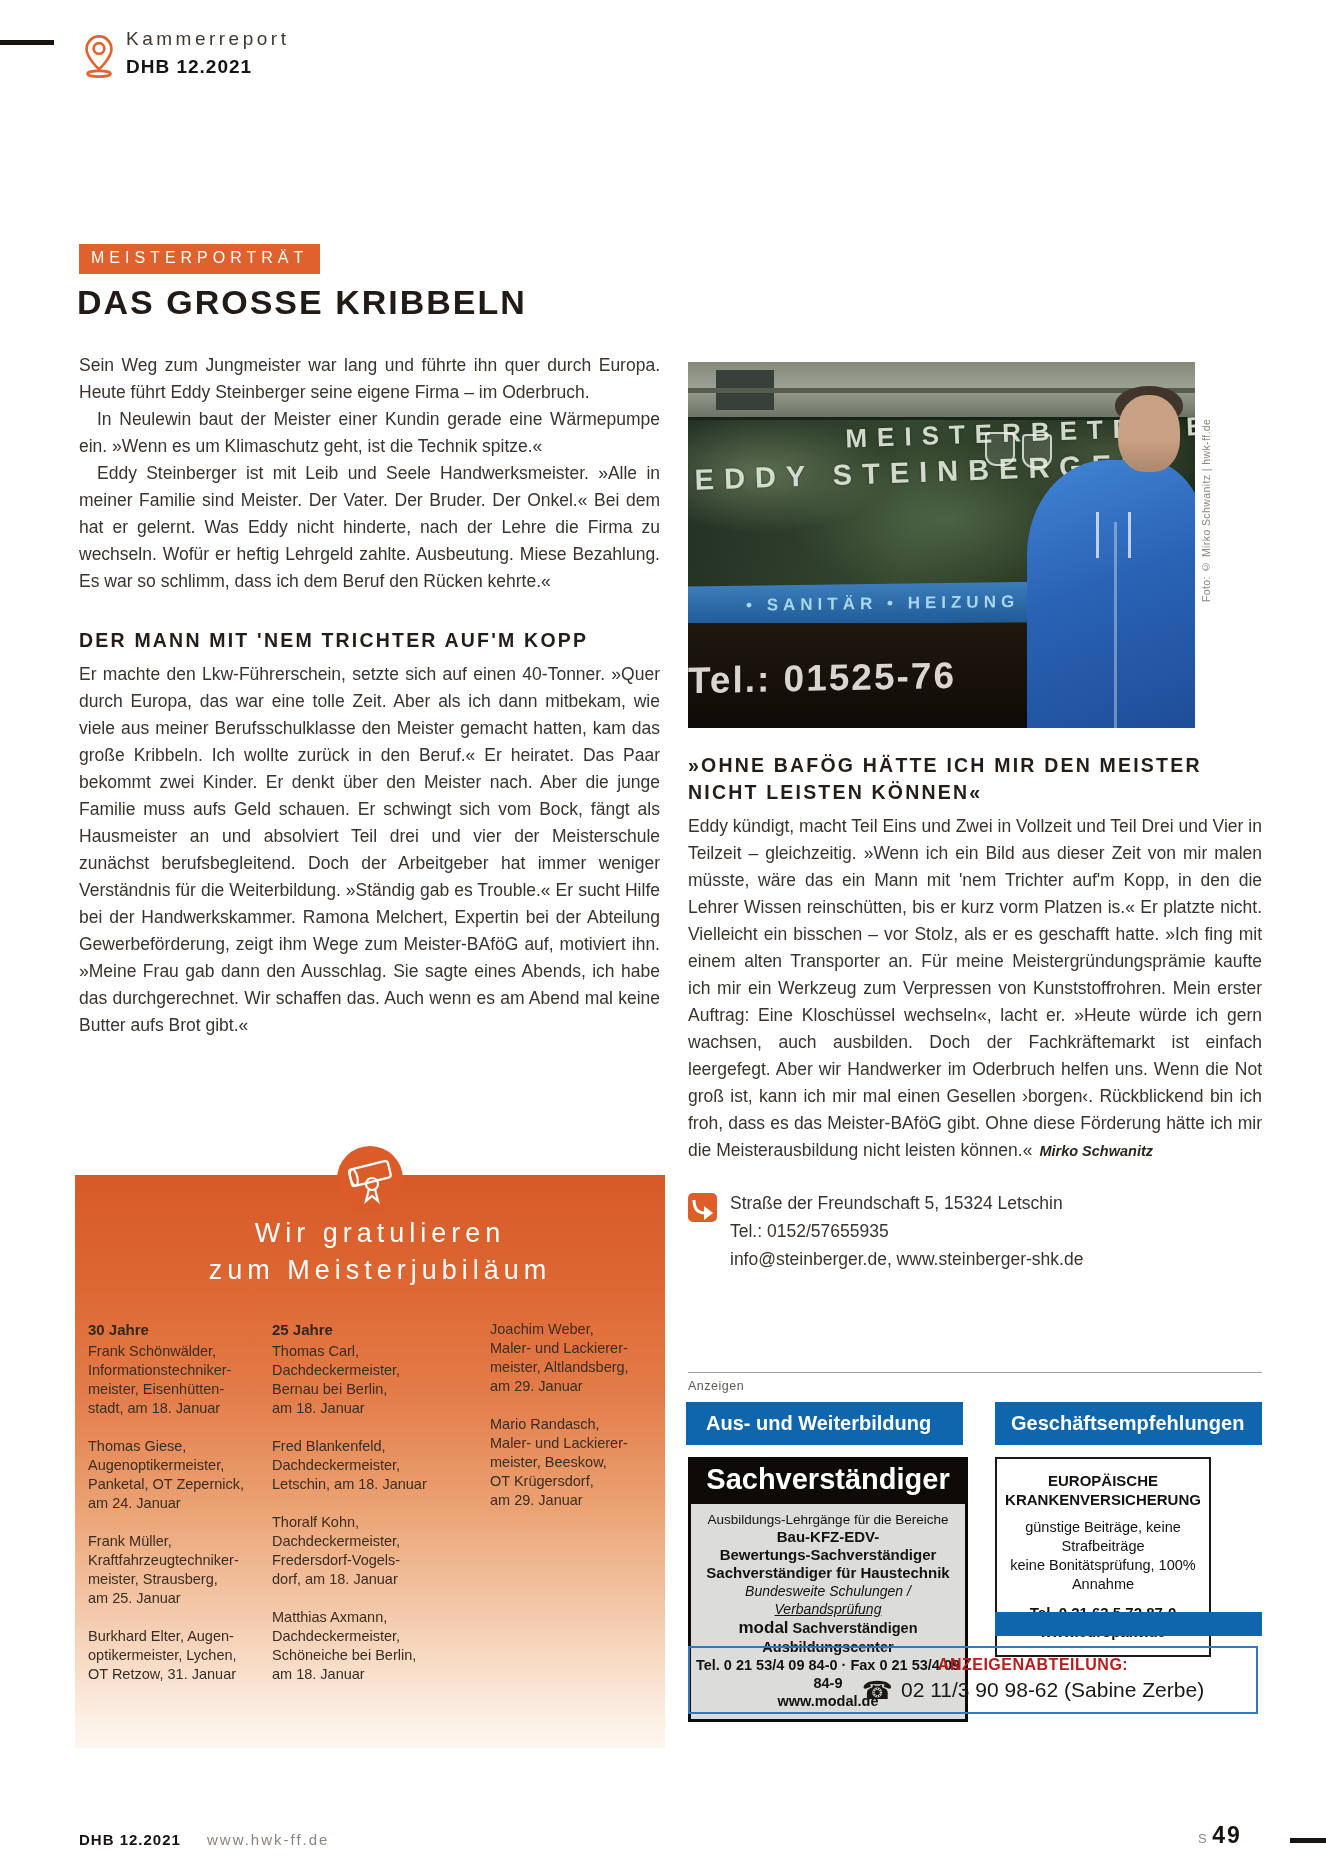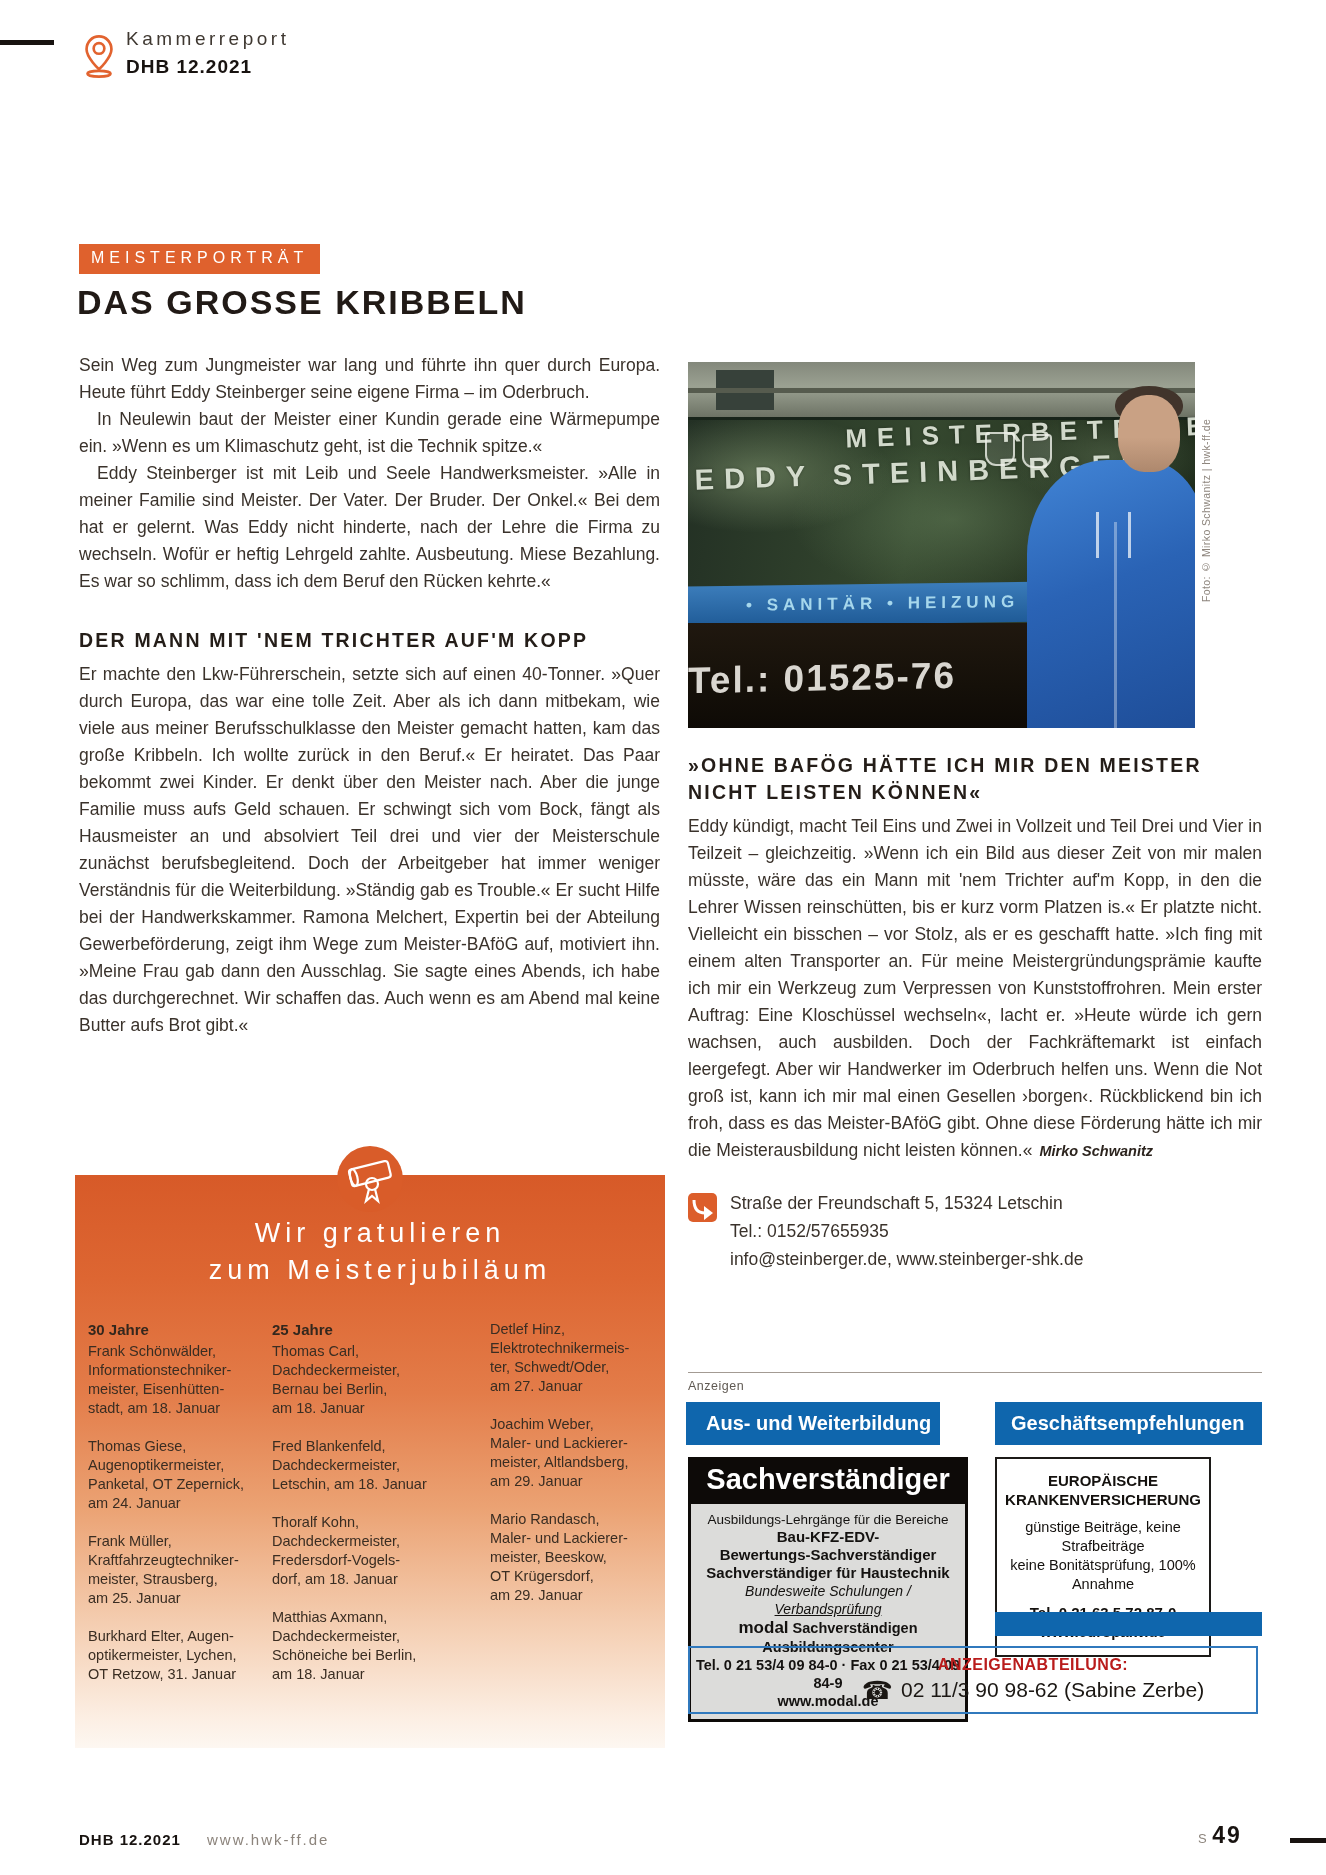--- a/index.html
+++ b/index.html
@@ -89,21 +89,21 @@
   .jub-col.c2{left:197px;}
   .jub-col.c3{left:415px;}
   .jub-header{font-size:15px;font-weight:bold;color:#33271d;margin:0 0 3px;line-height:19px;}
   .jub-entry{font-size:14.5px;line-height:19px;color:#3a2d22;white-space:pre-line;margin:0 0 19px;}
 
   
   .ad-sep{position:absolute;left:688px;top:1372px;width:574px;height:1px;background:#a39b93;}
   .ad-label{position:absolute;left:688px;top:1379px;font-size:12.5px;color:#5f5952;letter-spacing:0.5px;}
   .adhdr{position:absolute;top:1402px;height:43px;background:#0f66ad;color:#ffffff;
          font-size:20px;font-weight:bold;line-height:43px;}
-  .adhdr.left{left:686px;width:254px;padding-left:20px;box-sizing:border-box;}
+  .adhdr.left{left:686px;width:277px;padding-left:20px;box-sizing:border-box;}
   .adhdr.right{left:995px;width:267px;padding-left:16px;box-sizing:border-box;}
   .ad-modal{position:absolute;left:688px;top:1457px;width:274px;border:3px solid #0d0a08;background:#dcdcda;}
   .ad-modal-title{background:#0d0a08;color:#ffffff;font-size:29px;font-weight:bold;
                   text-align:center;padding:3px 0 8px;}
   .ad-modal-body{text-align:center;color:#141210;padding:7px 4px 9px;}
   .am-l1{font-size:13.5px;line-height:17px;}
   .am-bold{font-size:15px;font-weight:bold;line-height:18px;}
   .am-it{font-size:14px;font-style:italic;line-height:18px;}
   .am-it .u{text-decoration:underline;}
   .am-modal{font-size:17px;font-weight:bold;}
@@ -245,24 +245,20 @@
       <p class="jub-entry">Thoralf Kohn,
 Dachdeckermeister,
 Fredersdorf-Vogels-
 dorf, am 18. Januar</p>
       <p class="jub-entry">Matthias Axmann,
 Dachdeckermeister,
 Schöneiche bei Berlin,
  am 18. Januar</p>
     </div>
     <div class="jub-col c3">
-      <p class="jub-entry">Detlef Hinz,
-Elektrotechnikermeis-
-ter, Schwedt/Oder,
-am 27. Januar</p>
       <p class="jub-entry">Joachim Weber,
 Maler- und Lackierer-
 meister, Altlandsberg,
 am 29. Januar</p>
       <p class="jub-entry">Mario Randasch,
 Maler- und Lackierer-
 meister, Beeskow,
 OT Krügersdorf,
 am 29. Januar</p>
     </div>

